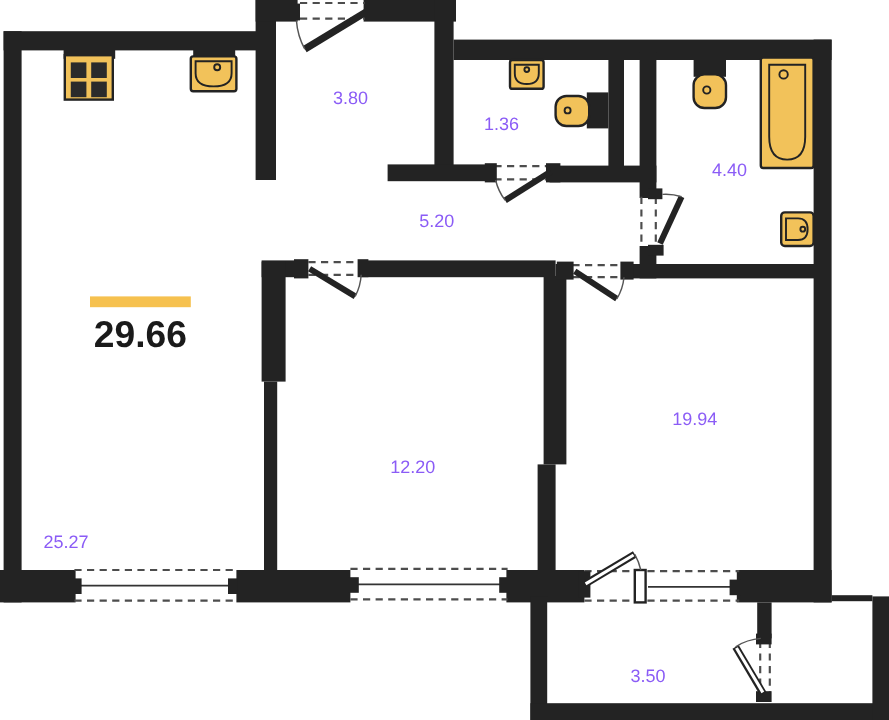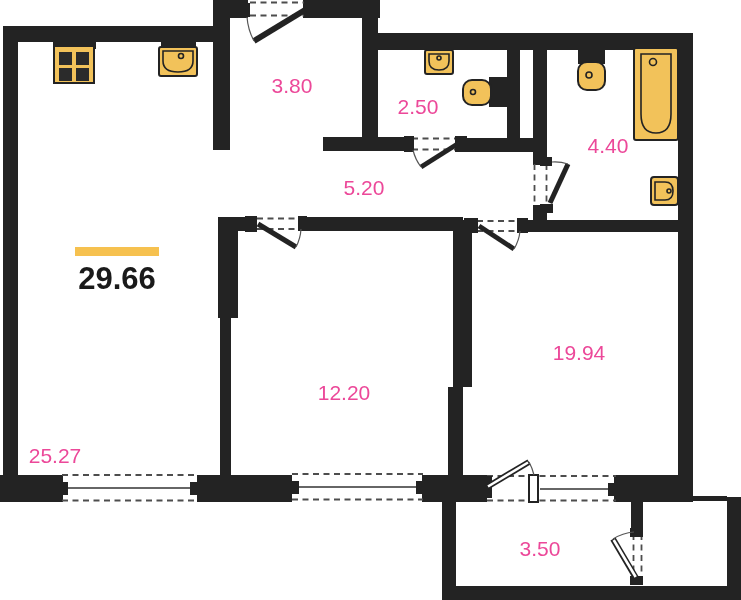--- a/index.html
+++ b/index.html
@@ -3,21 +3,21 @@
 <meta charset="utf-8">
 <style>
   html,body{margin:0;padding:0;background:#fff;}
   #plan{
     position:relative;width:741px;height:600px;background:#FFFFFF;overflow:hidden;
     font-family:"Liberation Sans", sans-serif;
   }
   #plan svg{position:absolute;left:0;top:0;}
   .room-label{
     position:absolute;transform:translateX(-50%);
-    font-size:21px;color:#ec4899;line-height:1;white-space:nowrap;text-align:right;
+    font-size:15px;color:#8b5cf6;line-height:1;white-space:nowrap;text-align:right;
   }
   .total-label{
     position:absolute;transform:translateX(-50%);
     font-size:31px;font-weight:bold;color:#1A1A1A;line-height:1;white-space:nowrap;
   }
   .total-bar{
     position:absolute;background:#F6C14F;width:84px;height:9px;
   }
   .wall{fill:#232323;}
   .dash{stroke:#4d4d4d;stroke-width:1.8;stroke-dasharray:6 4.5;fill:none;}
@@ -198,20 +198,20 @@
       <rect class="fix" x="651" y="177" width="27" height="28" rx="3"></rect>
       <path class="fixline" d="M 655 182 L 665 182 Q 673 182 673 191 Q 673 200 665 200 L 655 200 Z"></path>
       <circle class="fixline" cx="669" cy="191" r="2"></circle>
     </g>
   </svg>
 
   <div class="total-bar" style="left:75px;top:247px;"></div>
   <div class="total-label" style="left:117px;top:263px;">29.66</div>
 
   <div class="room-label" style="left:292px;top:75px;">3.80</div>
-  <div class="room-label" style="left:418px;top:96px;">2.50</div>
+  <div class="room-label" style="left:418px;top:96px;">1.36</div>
   <div class="room-label" style="left:592px;top:135px;margin-left:16px;">4.40</div>
   <div class="room-label" style="left:364px;top:177px;">5.20</div>
   <div class="room-label" style="left:55px;top:445px;">25.27</div>
   <div class="room-label" style="left:344px;top:342px;margin-top:40px;">12.20</div>
   <div class="room-label" style="left:579px;top:342px;">19.94</div>
-  <div class="room-label" style="left:540px;top:538px;">3.50</div>
+  <div class="room-label" style="left:540px;top:556px;">3.50</div>
 </div>
 
 </body></html>

